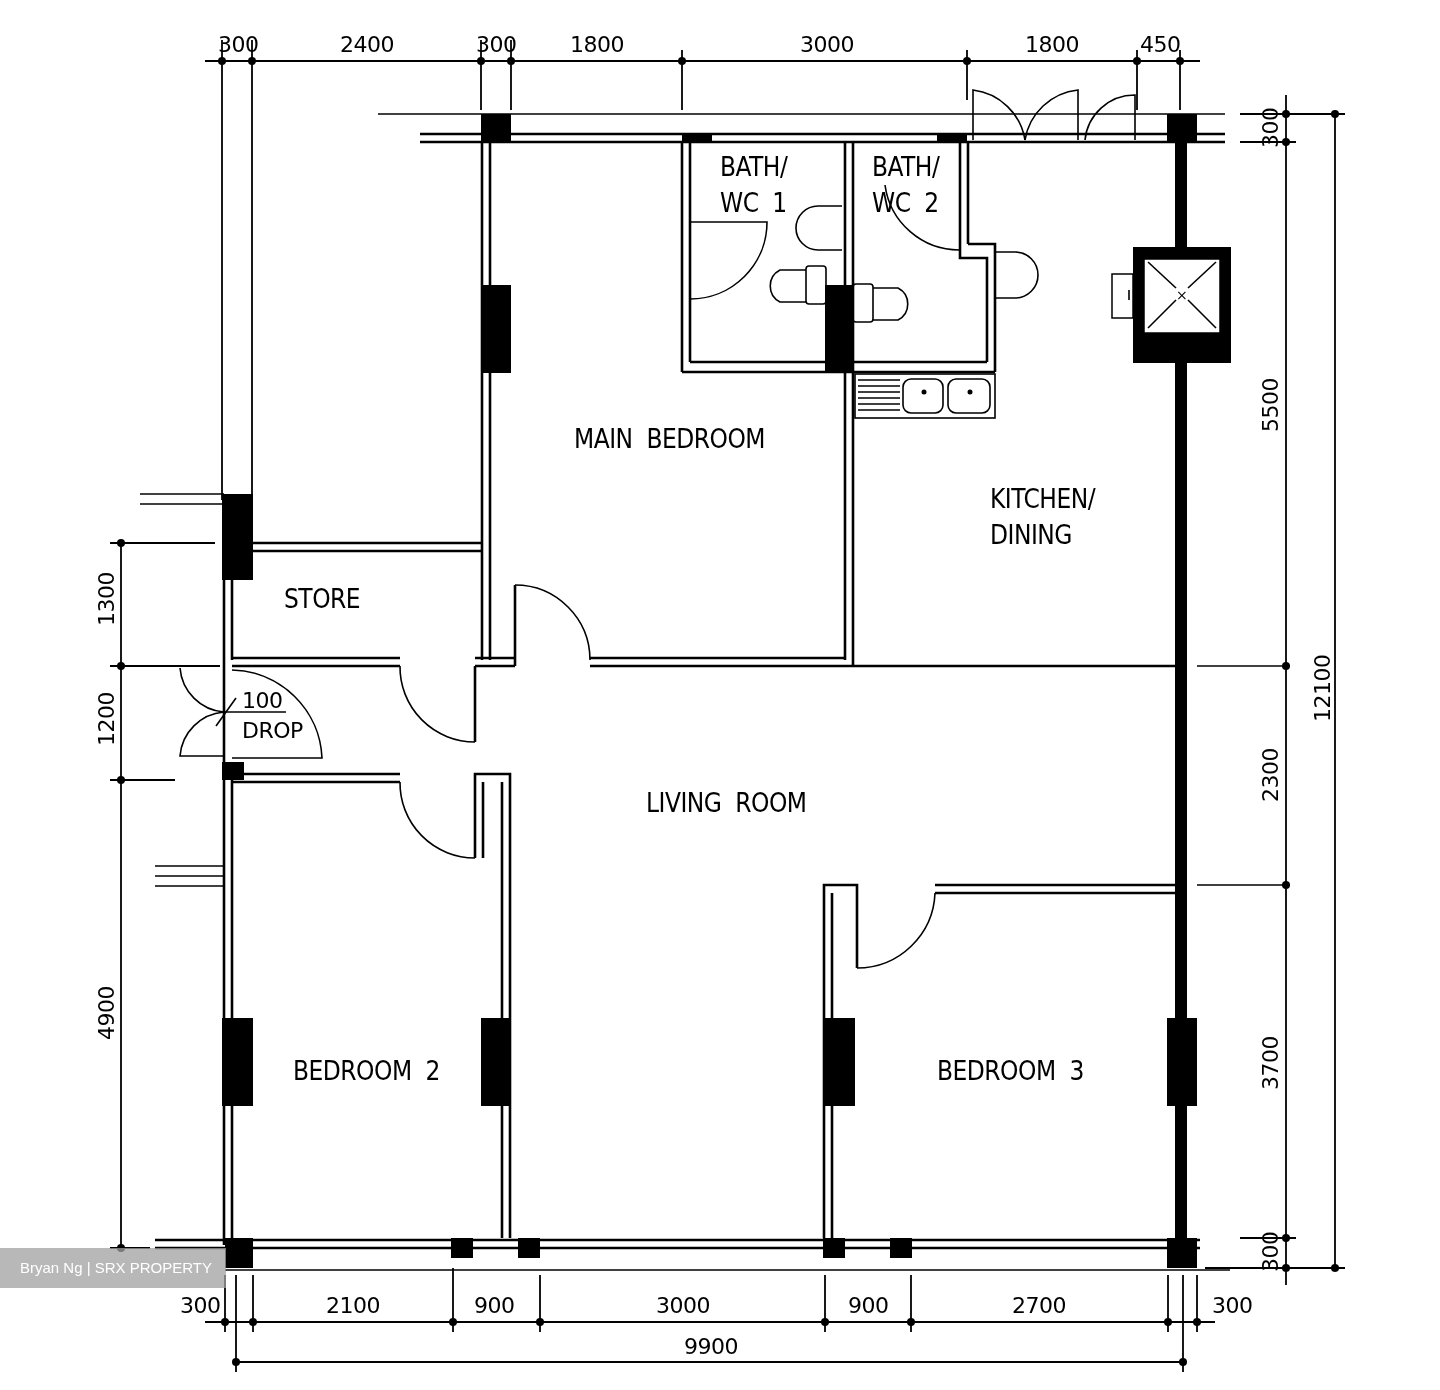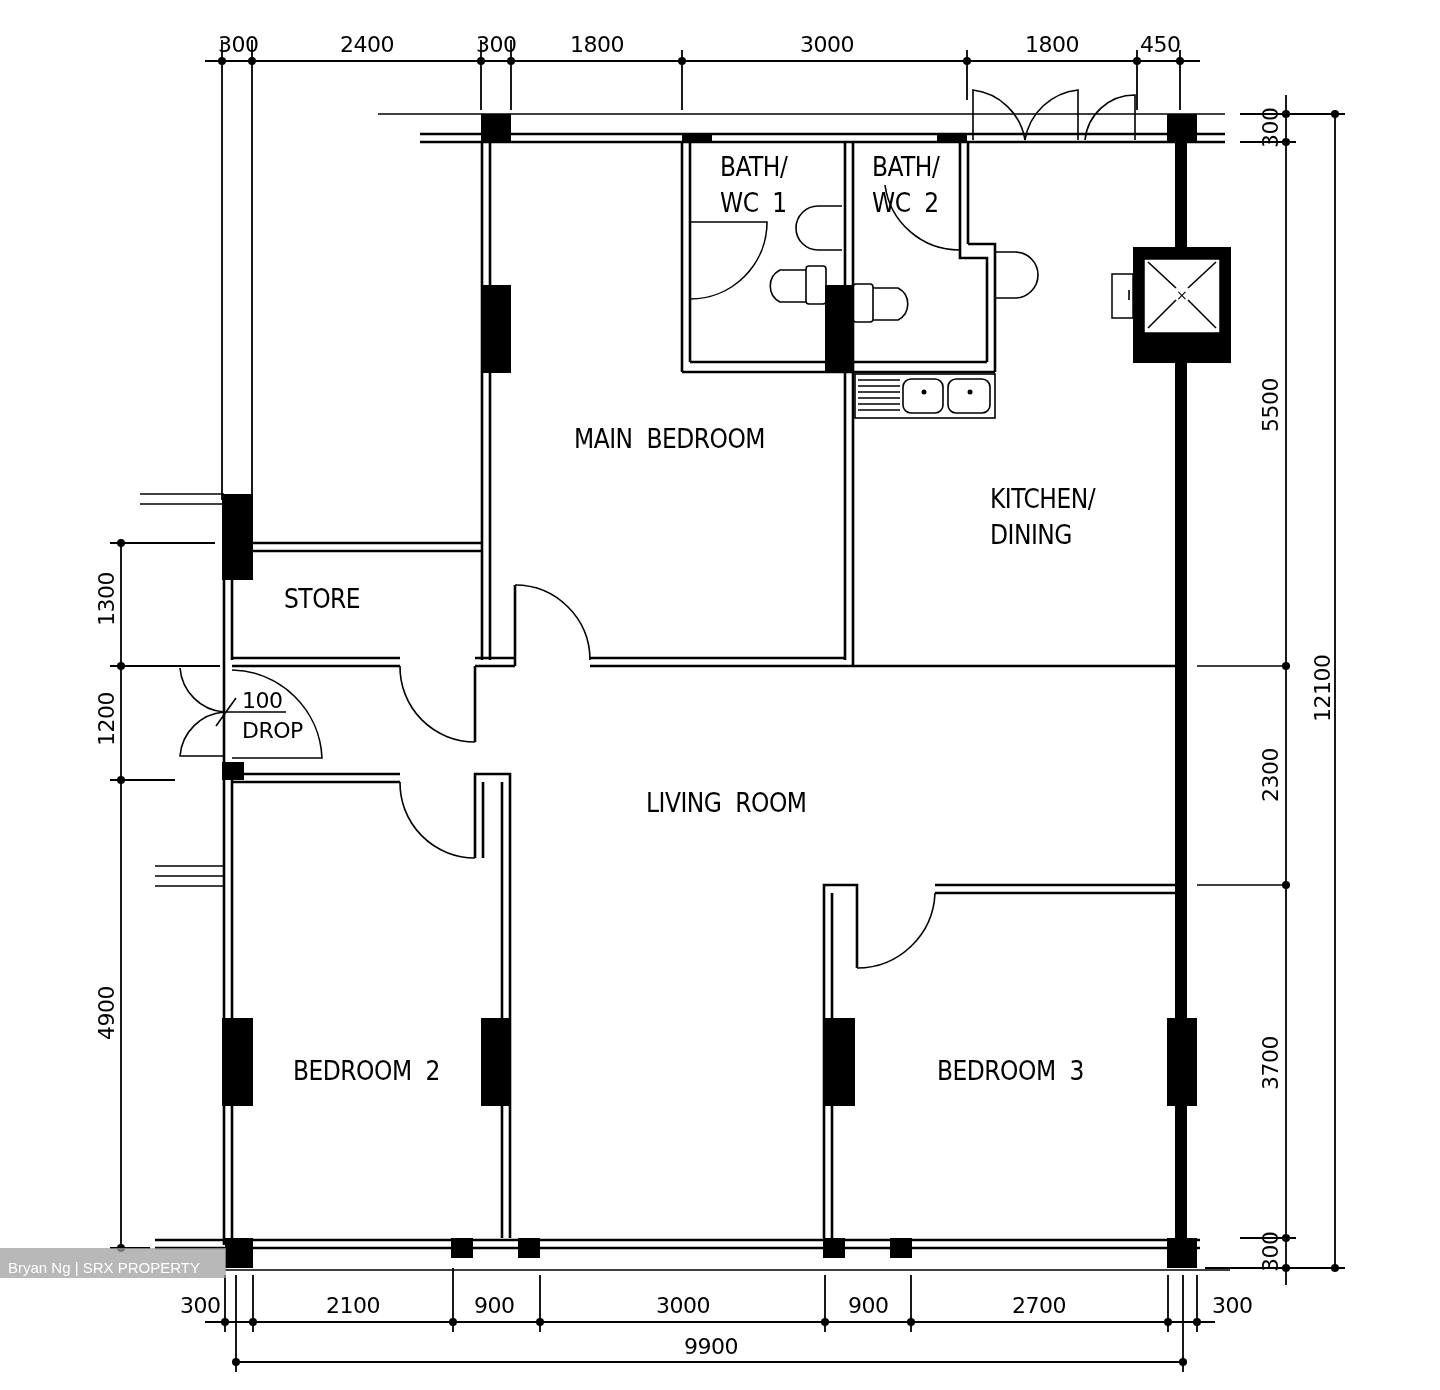--- a/index.html
+++ b/index.html
@@ -5,21 +5,21 @@
   html, body { margin: 0; padding: 0; background: #ffffff; }
   body { width: 1440px; height: 1390px; position: relative; overflow: hidden; font-family: "DejaVu Sans Condensed", "DejaVu Sans", sans-serif; }
   #plan { position: absolute; left: 0; top: 0; width: 1440px; height: 1390px; }
   .w { stroke: #000; stroke-width: 2.6; fill: none; }
   .wt { stroke: #000; stroke-width: 1.6; fill: none; }
   .dim { stroke: #000; stroke-width: 1.8; fill: none; }
   .solid { fill: #000; }
   .lbl { font-family: "DejaVu Sans", sans-serif; font-size: 26px; fill: #000; font-stretch: condensed; letter-spacing: -0.5px; }
   .dimtxt { font-family: "DejaVu Sans", sans-serif; font-size: 22px; fill: #000; letter-spacing: -0.5px; }
   .dot { fill: #000; }
-  .watermark { position: absolute; left: 0; top: 1248px; width: 226px; height: 30px; background: rgba(160,160,160,0.75); color: #fff; font-family: "Liberation Sans", sans-serif; font-size: 15px; line-height: 40px; padding-left: 8px; box-sizing: border-box; white-space: nowrap; }
+  .watermark { position: absolute; left: 0; top: 1248px; width: 226px; height: 40px; background: rgba(160,160,160,0.75); color: #fff; font-family: "Liberation Sans", sans-serif; font-size: 15px; line-height: 40px; padding-left: 20px; box-sizing: border-box; white-space: nowrap; }
 </style>
 </head>
 <body>
 
 <svg id="plan" viewBox="0 0 1440 1390" xmlns="http://www.w3.org/2000/svg">
 
   <g>
     <line class="dim" x1="205" y1="61" x2="1200" y2="61"></line>
     <line class="dim" x1="222" y1="40" x2="222" y2="500"></line>
     <line class="dim" x1="252" y1="40" x2="252" y2="500"></line>

